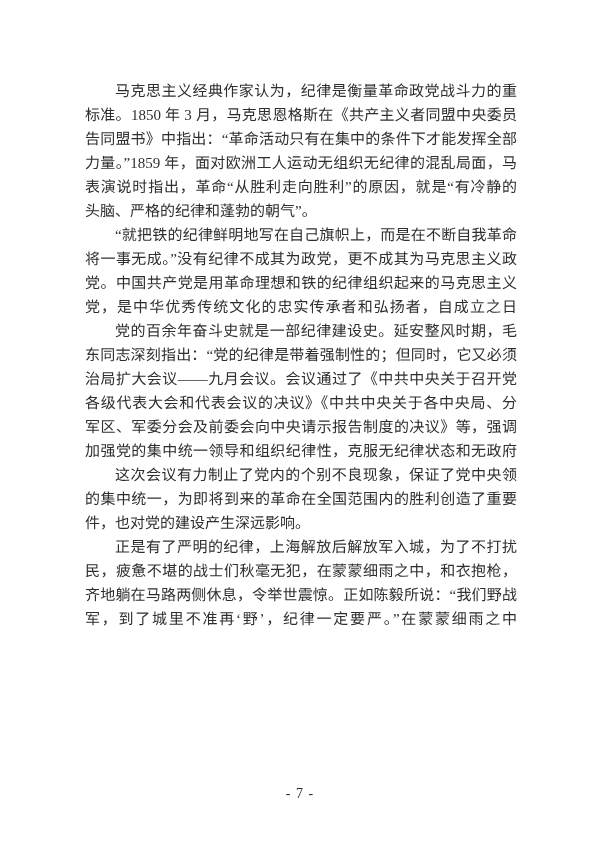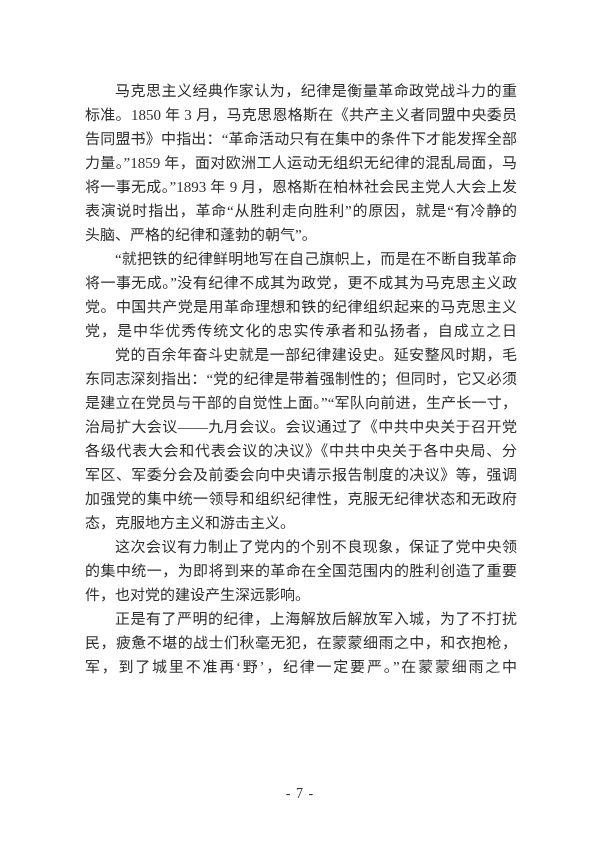--- a/index.html
+++ b/index.html
@@ -49,45 +49,43 @@
 </head>
 <body>
 
 <div class="page">
   <div class="text-area">
       <div class="paragraph">
         <div class="line first">马克思主义经典作家认为，纪律是衡量革命政党战斗力的重要</div>
         <div class="line">标准。1850 年 3 月，马克思恩格斯在《共产主义者同盟中央委员会</div>
         <div class="line">告同盟书》中指出：“革命活动只有在集中的条件下才能发挥全部</div>
         <div class="line">力量。”1859 年，面对欧洲工人运动无组织无纪律的混乱局面，马</div>
-        <div class="line">将一事无成。”1893 年 9 月，恩格斯在柏林社会民主党人大会上发</div>
         <div class="line">表演说时指出，革命“从胜利走向胜利”的原因，就是“有冷静的</div>
         <div class="line plast">头脑、严格的纪律和蓬勃的朝气”。</div>
       </div>
       <div class="paragraph">
         <div class="line first">“就把铁的纪律鲜明地写在自己旗帜上，而是在不断自我革命中</div>
         <div class="line">将一事无成。”没有纪律不成其为政党，更不成其为马克思主义政</div>
         <div class="line">党。中国共产党是用革命理想和铁的纪律组织起来的马克思主义政</div>
         <div class="line">党，是中华优秀传统文化的忠实传承者和弘扬者，自成立之日起，</div>
       </div>
       <div class="paragraph">
         <div class="line first">党的百余年奋斗史就是一部纪律建设史。延安整风时期，毛泽</div>
         <div class="line">东同志深刻指出：“党的纪律是带着强制性的；但同时，它又必须</div>
-        <div class="line">是建立在党员与干部的自觉性上面。”“军队向前进，生产长一寸，</div>
         <div class="line">治局扩大会议——九月会议。会议通过了《中共中央关于召开党的</div>
         <div class="line">各级代表大会和代表会议的决议》《中共中央关于各中央局、分局、</div>
         <div class="line">军区、军委分会及前委会向中央请示报告制度的决议》等，强调要</div>
         <div class="line">加强党的集中统一领导和组织纪律性，克服无纪律状态和无政府状</div>
-        <div class="line plast">态，克服地方主义和游击主义。</div>
       </div>
       <div class="paragraph">
         <div class="line first">这次会议有力制止了党内的个别不良现象，保证了党中央领导</div>
         <div class="line">的集中统一，为即将到来的革命在全国范围内的胜利创造了重要条</div>
         <div class="line plast">件，也对党的建设产生深远影响。</div>
       </div>
       <div class="paragraph">
         <div class="line first">正是有了严明的纪律，上海解放后解放军入城，为了不打扰市</div>
         <div class="line">民，疲惫不堪的战士们秋毫无犯，在蒙蒙细雨之中，和衣抱枪，整</div>
+        <div class="line">齐地躺在马路两侧休息，令举世震惊。正如陈毅所说：“我们野战</div>
         <div class="line">军，到了城里不准再‘野’，纪律一定要严。”在蒙蒙细雨之中</div>
       </div>
     </div>
   <div class="footer">- 7 -</div>
 </div>
 
 </body></html>

